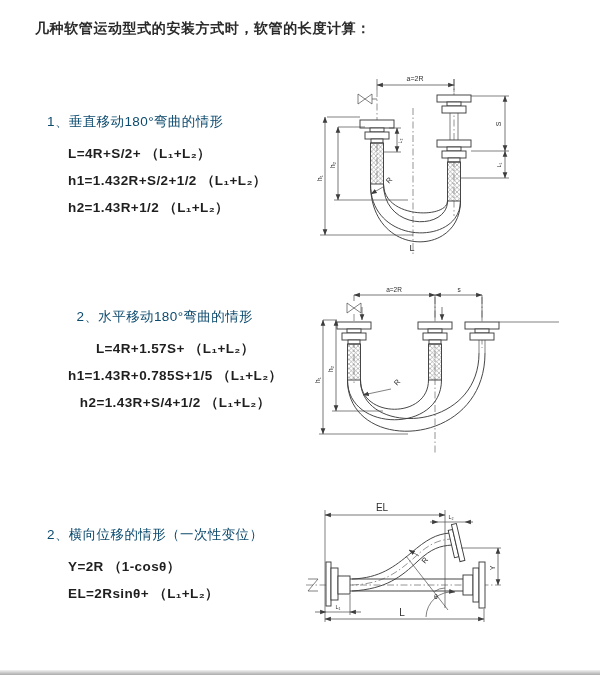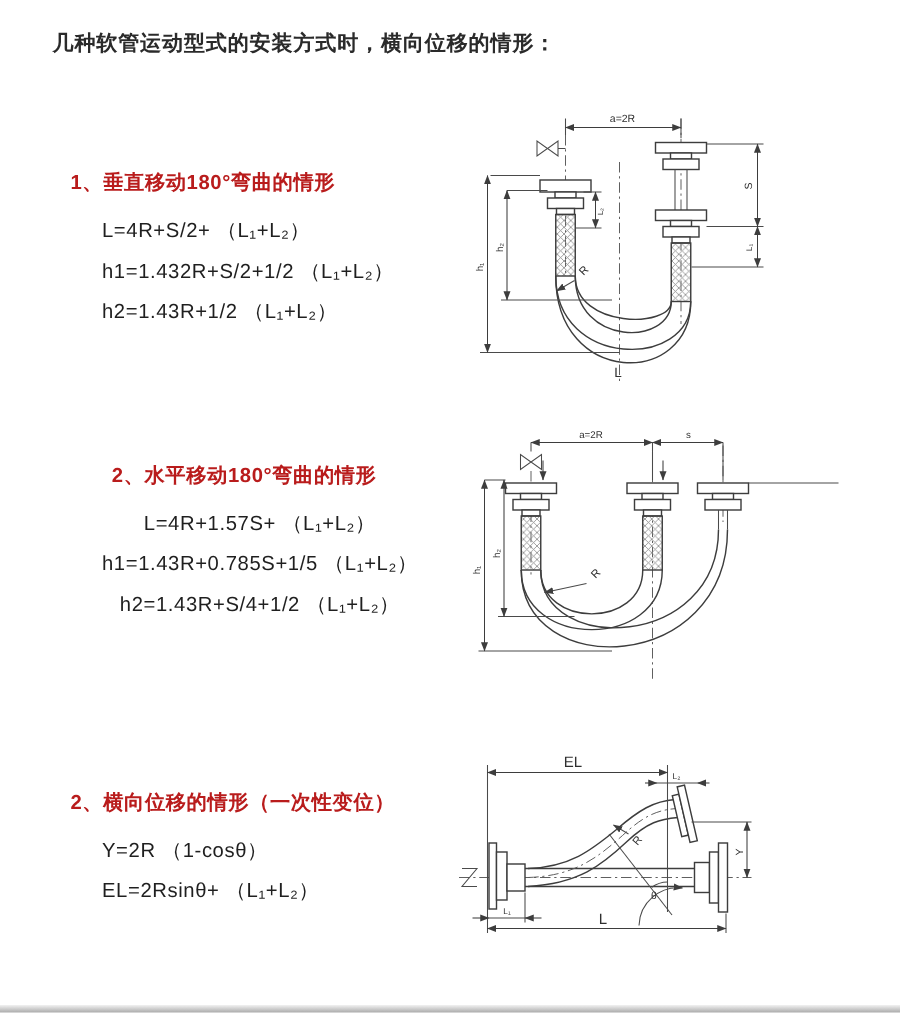--- a/index.html
+++ b/index.html
@@ -2,23 +2,23 @@
 <html><head>
 <meta charset="utf-8">
 <style>
   html,body{margin:0;padding:0;}
   body{width:600px;height:675px;background:#ffffff;overflow:hidden;position:relative;
        font-family:"Liberation Sans","DejaVu Sans",sans-serif;color:#222;}
   .page{position:absolute;inset:0;background:#fff;}
   .doc-title{position:absolute;left:35px;top:20px;font-size:14px;font-weight:700;
              letter-spacing:0.6px;color:#2a2a2a;white-space:nowrap;}
   .sec{position:absolute;left:47px;}
-  .sec-heading{font-size:13.5px;font-weight:700;color:#b91c1c;letter-spacing:0.4px;white-space:nowrap;}
+  .sec-heading{font-size:13.5px;font-weight:400;color:#0c4a6e;letter-spacing:0.4px;white-space:nowrap;}
   .formulas{margin-top:9px;margin-left:21px;}
-  .formula{font-size:13.5px;font-weight:400;color:#1f1f1f;line-height:27px;
+  .formula{font-size:13.5px;font-weight:700;color:#1f1f1f;line-height:27px;
            letter-spacing:0.4px;white-space:nowrap;}
   .sec1{top:113px;}
   .sec2{top:308px;text-align:center;}
   .sec3{top:526px;}
   svg.diagram{position:absolute;overflow:visible;}
   #dg1{left:313px;top:66px;}
   #dg2{left:313px;top:283px;}
   #dg3{left:298px;top:498px;}
   .ln{stroke:#3d3d3d;stroke-width:0.95;fill:none;}
   .fw{stroke:#3d3d3d;stroke-width:0.95;fill:#ffffff;}
@@ -39,21 +39,21 @@
     <defs>
       <pattern id="braid" width="4.5" height="4.5" patternUnits="userSpaceOnUse">
         <path d="M0,4.5 L4.5,0 M0,0 L4.5,4.5" stroke="#8b8b8b" stroke-width="0.55"></path>
       </pattern>
       <marker id="arr" viewBox="0 0 10 10" refX="9" refY="5" markerWidth="6.5" markerHeight="6.5" orient="auto-start-reverse" markerUnits="userSpaceOnUse">
         <path d="M0,1.4 L9.5,5 L0,8.6 Z" fill="#3d3d3d"></path>
       </marker>
     </defs>
   </svg>
 
-  <div class="doc-title">几种软管运动型式的安装方式时，横向位移的情形：</div>
+  <div class="doc-title">几种软管运动型式的安装方式时，软管的长度计算：</div>
 
   <div class="sec sec1">
     <div class="sec-heading">1、垂直移动180°弯曲的情形</div>
     <div class="formulas">
       <div class="formula">L=4R+S/2+ （L₁+L₂）</div>
       <div class="formula">h1=1.432R+S/2+1/2 （L₁+L₂）</div>
       <div class="formula">h2=1.43R+1/2 （L₁+L₂）</div>
     </div>
   </div>
 

